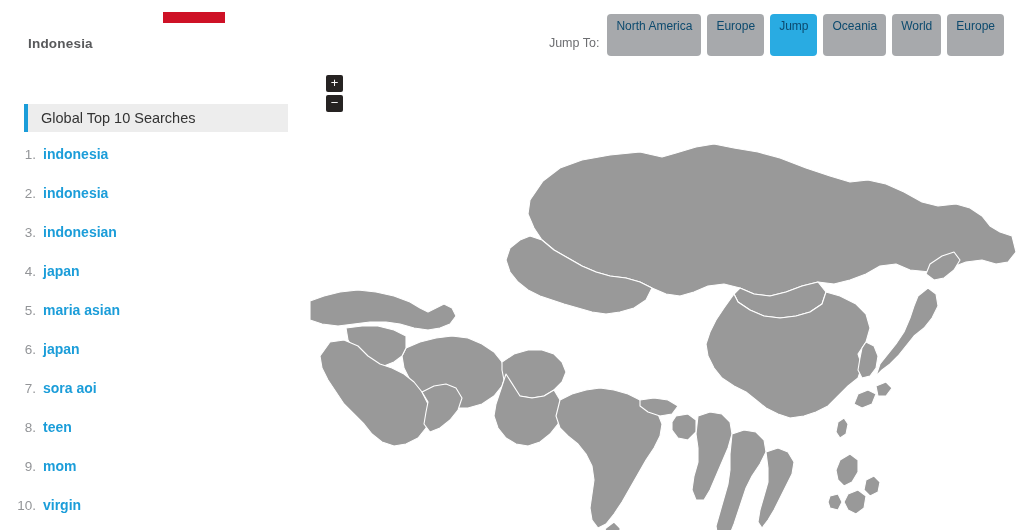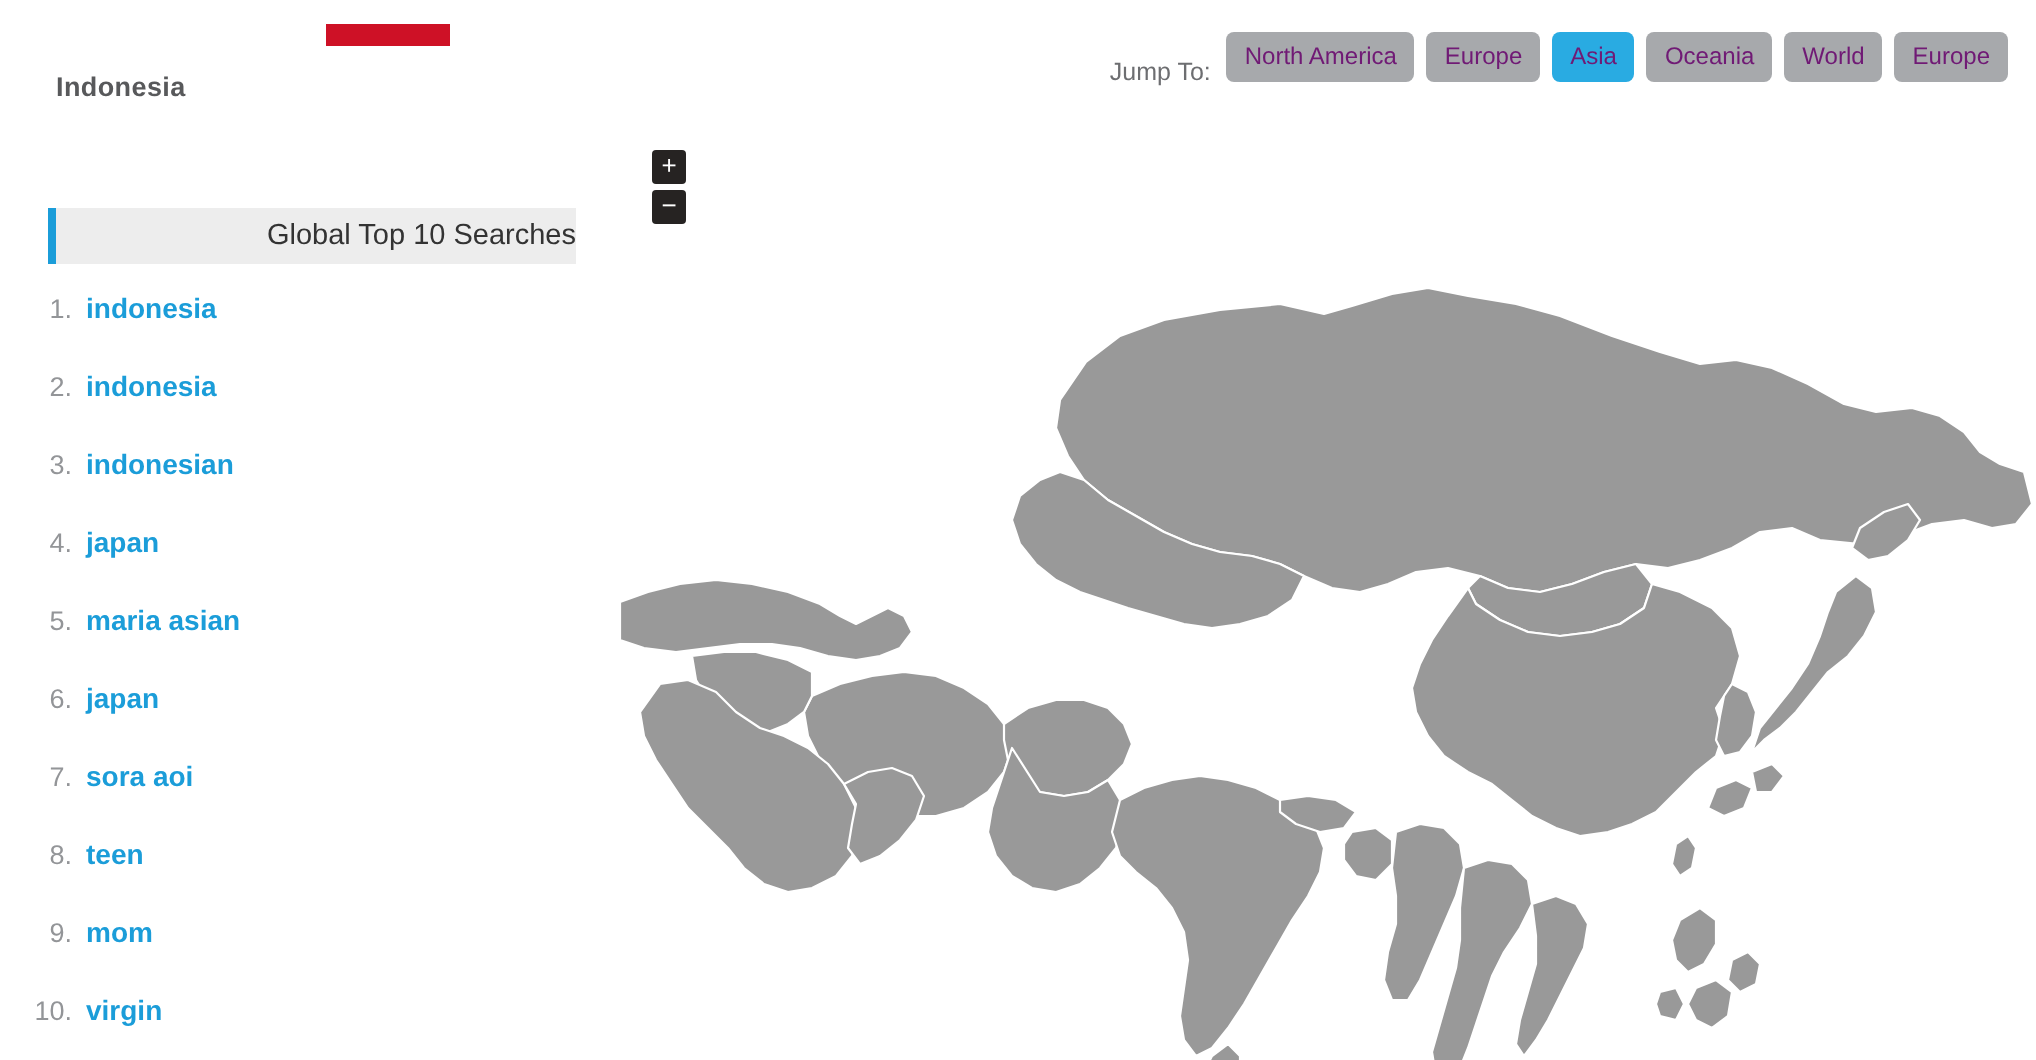--- a/index.html
+++ b/index.html
@@ -67,24 +67,24 @@
   #jump-nav .jump-label {
     font-size: 12.5px;
     color: #6d6e71;
     margin-right: 2px;
     white-space: nowrap;
     margin-top: 15px;
   }
   #jump-nav .jump-btn {
     display: inline-block;
     background: #a7a9ac;
-    color: #701a75;
+    color: #0c4a6e;
     font-size: 12px;
     line-height: 1;
-    padding: 6px 9px 7px 9px;
+    padding: 6px 9px 24px 9px;
     border-radius: 4px;
     white-space: nowrap;
     cursor: pointer;
     user-select: none;
   }
   #jump-nav .jump-btn.active {
     background: #29abe2;
   }
 
   
@@ -95,21 +95,20 @@
     width: 310px;
   }
   #searches-title-bar {
     position: relative;
     margin-left: 24px;
     width: 264px;
     height: 28px;
     background: #ededed;
     display: flex;
     align-items: center;
-    justify-content: flex-end;
   }
   #searches-title-bar .accent {
     position: absolute;
     left: 0;
     top: 0;
     width: 4px;
     height: 100%;
     background: #1b9dd9;
   }
   #searches-title {
@@ -205,21 +204,21 @@
     <div class="flag-stripe-red"></div>
     <div class="flag-stripe-white"></div>
   </div>
   <div id="country-name">Indonesia</div>
 </div>
 
 <div id="jump-nav">
   <span class="jump-label">Jump To:</span>
   <span class="jump-btn">North America</span>
   <span class="jump-btn">Europe</span>
-  <span class="jump-btn active">Asia</span>
+  <span class="jump-btn active">Jump</span>
   <span class="jump-btn">Oceania</span>
   <span class="jump-btn">World</span>
   <span class="jump-btn">Europe</span>
 </div>
 
 <div id="searches-panel">
   <div id="searches-title-bar">
     <span class="accent"></span>
     <span id="searches-title">Global Top 10 Searches</span>
   </div>

